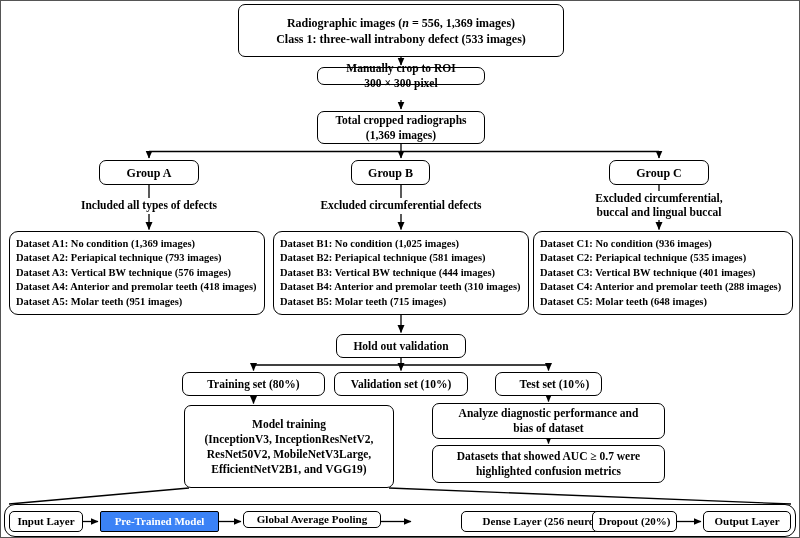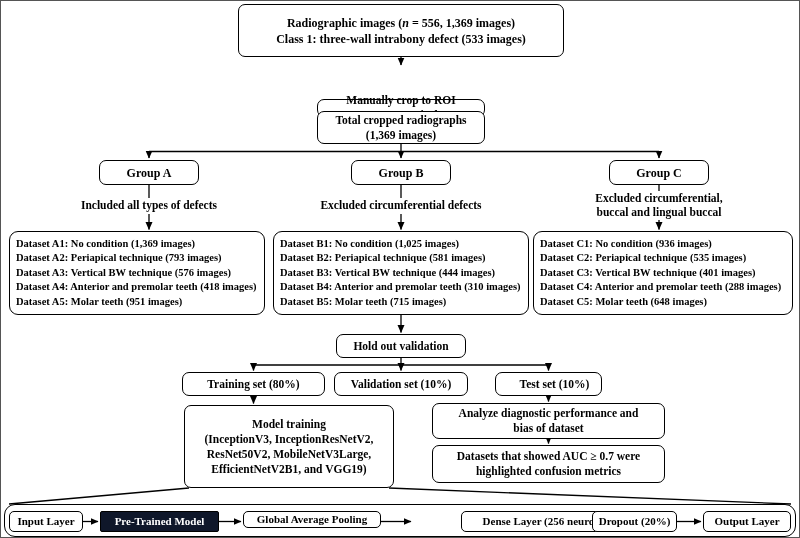--- a/index.html
+++ b/index.html
@@ -10,21 +10,21 @@
   .box {
     position:absolute; background:#fff; border:1.4px solid #000; border-radius:7px;
     font-weight:bold; font-size:11.5px; line-height:15px;
     display:flex; flex-direction:column; justify-content:center; align-items:center;
     text-align:center; padding:1px 4px; color:#000;
   }
   .box.big { font-size:12px; line-height:16px; }
   .box.list { align-items:flex-start; text-align:left; padding:4px 6px; font-size:10.5px; line-height:14.6px; border-radius:9px; white-space:nowrap; }
   .label { position:absolute; transform:translateX(-50%); background:#fff; font-weight:bold; font-size:11.5px; line-height:13.5px; text-align:center; padding:1px 4px; white-space:nowrap; }
   .pipe { border-radius:5px; font-size:11px; white-space:nowrap; }
-  .pipe.dark { background:#0f172a; color:#fff; border-color:#000; border-radius:2px; }
+  .pipe.dark { background:#3b82f6; color:#fff; border-color:#000; border-radius:2px; }
   .container-box { position:absolute; background:transparent; border:1.4px solid #000; border-radius:11px; }
   i { font-style:italic; }
 </style>
 </head>
 <body>
 
 <div class="stage">
 
   <svg class="wires" viewBox="0 0 800 538" xmlns="http://www.w3.org/2000/svg">
     <defs>
@@ -60,34 +60,34 @@
       <line x1="567" y1="520.5" x2="589" y2="520.5" marker-end="url(#ah)"></line>
       <line x1="676" y1="520.5" x2="700" y2="520.5" marker-end="url(#ah)"></line>
     </g>
   </svg>
 
   <div class="box big" style="left:237px; top:3px; width:326px; height:53px;">
     <div><span>Radiographic images (</span><i>n</i><span> = 556, 1,369 images)</span></div>
     <div>Class 1: three-wall intrabony defect (533 images)</div>
   </div>
 
-  <div class="box" style="left:316px; top:66px; width:168px; height:18px;margin-top:32px;">
+  <div class="box" style="left:316px; top:66px; width:168px; height:18px;">
     <div>Manually crop to ROI</div>
     <div>300 × 300 pixel</div>
   </div>
 
   <div class="box" style="left:316px; top:110px; width:168px; height:33px;">
     <div>Total cropped radiographs</div>
     <div>(1,369 images)</div>
   </div>
 
   <div class="box big" style="left:98px; top:159px; width:100px; height:25px;">
     <div>Group A</div>
   </div>
-  <div class="box big" style="left:350px; top:159px; width:100px; height:25px;">
+  <div class="box big" style="left:350px; top:159px; width:79px; height:25px;">
     <div>Group B</div>
   </div>
   <div class="box big" style="left:608px; top:159px; width:100px; height:25px;">
     <div>Group C</div>
   </div>
 
   <div class="label" style="left:148px; top:197px;">
     <div>Included all types of defects</div>
   </div>
   <div class="label" style="left:400px; top:197px;">

